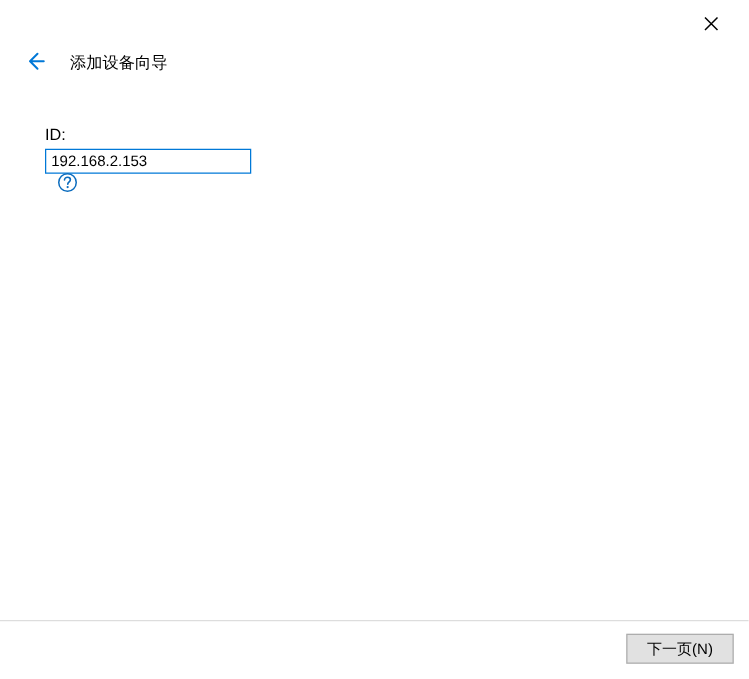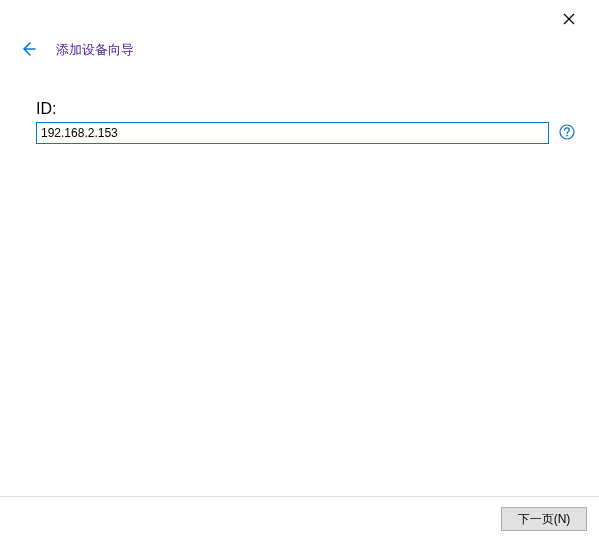--- a/index.html
+++ b/index.html
@@ -37,41 +37,42 @@
     }
     .back-btn {
       width: 28px; height: 28px;
       display: flex; align-items: center; justify-content: center;
       cursor: pointer;
     }
     .back-btn svg { width: 18px; height: 18px; }
     .title {
       margin-left: 14px;
       font-size: 13px;
-      color: #4c1d95;
+      color: #000000;
     }
     .content {
       position: absolute;
       top: 100px;
       left: 36px;
       right: 24px;
     }
     .instruction {
       font-size: 12px;
       color: #000;
       margin-bottom: 18px;
     }
     .label-id {
-      font-size: 16px;
+      font-size: 13px;
       color: #000;
       margin-bottom: 4px;
     }
     .row {
       display: flex;
-      align-items: center;
+      align-items: flex-start;
+      flex-direction: column;
     }
     .id-input {
       flex: 1;
       height: 22px;
       border: 1px solid #0078d7;
       padding: 2px 4px;
       font-size: 12px;
       font-family: inherit;
       outline: none;
     }

